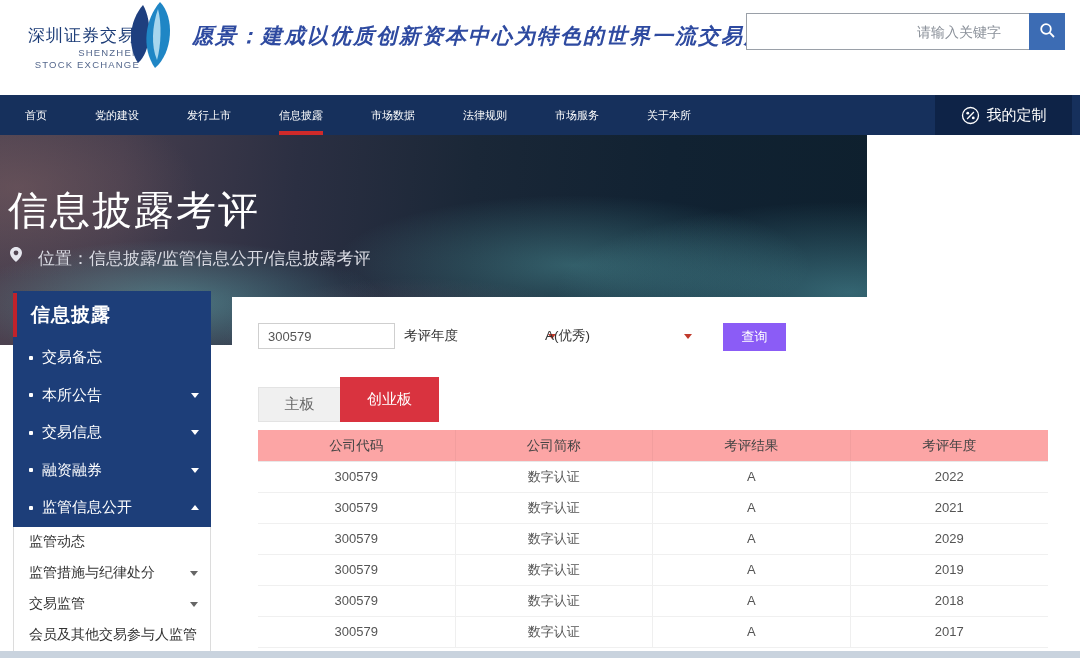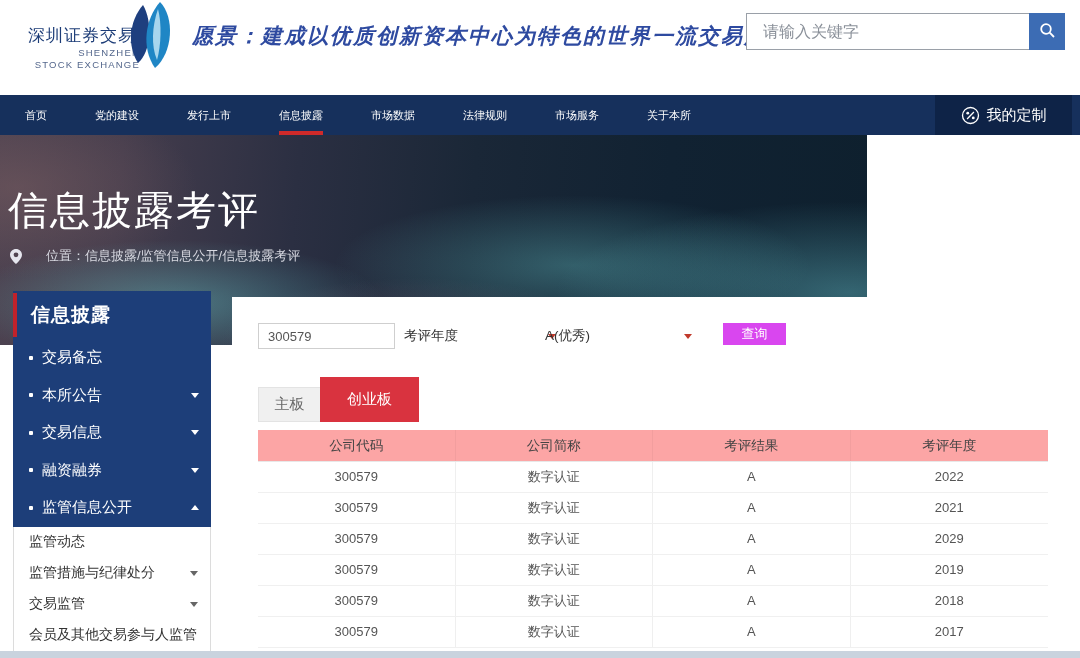--- a/index.html
+++ b/index.html
@@ -8,21 +8,21 @@
 
   
   .hdr { position:absolute; top:0; left:0; width:1080px; height:95px; background:#fff; }
   .logo-txt { position:absolute; left:28px; top:24px; width:112px; text-align:right; }
   .logo-cn { font-size:17px; color:#1c3c77; letter-spacing:1px; white-space:nowrap; }
   .logo-en { font-size:9.5px; color:#54678c; letter-spacing:1.2px; line-height:12px; }
   .logo-mark { position:absolute; left:122px; top:2px; }
   .slogan { position:absolute; left:192px; top:22px; font-family:"Liberation Serif","DejaVu Serif",serif;
             font-style:italic; font-weight:bold; font-size:21px; color:#2e4aa0; letter-spacing:2px; white-space:nowrap; }
   .srch { position:absolute; left:746px; top:13px; width:319px; height:37px; display:flex; }
-  .srch input { flex:1; border:1px solid #9aa0a8; border-right:none; padding:0 16px; font-size:16px; color:#333; outline:none; }
+  .srch input { flex:1; border:1px solid #9aa0a8; border-right:none; padding:0 28px; font-size:14px; color:#333; outline:none;text-align:right; }
   .srch input::placeholder { color:#8a9099; }
   .srch-btn { width:36px; height:37px; background:#3c6cb4; border:none; display:flex; align-items:center; justify-content:center; cursor:pointer; }
 
   
   .nav { position:absolute; top:95px; left:0; width:1080px; height:40px; background:#16305c; display:flex; align-items:stretch; }
   .nav-items { display:flex; gap:48px; padding-left:25px; align-items:stretch; }
   .nav-item { color:#fff; font-size:11px; display:flex; align-items:center; position:relative; cursor:pointer; white-space:nowrap; }
   .nav-item.active::after { content:""; position:absolute; left:0; right:0; bottom:0; height:4px; background:#cf2a2a; }
   .my-custom { position:absolute; right:8px; top:0; height:40px; width:137px; background:#0e2347; color:#fff;
                display:flex; align-items:center; justify-content:center; gap:7px; font-size:15px; cursor:pointer; }
@@ -31,21 +31,21 @@
   .hero { position:absolute; top:135px; left:0; width:867px; height:210px;
     background:
       radial-gradient(ellipse 300px 90px at 20% 80%, rgba(110,225,225,.38), transparent 70%),
       radial-gradient(ellipse 340px 100px at 66% 62%, rgba(120,230,230,.30), transparent 70%),
       radial-gradient(ellipse 420px 130px at 98% 75%, rgba(110,205,215,.40), transparent 70%),
       radial-gradient(ellipse 280px 90px at 48% 98%, rgba(205,150,170,.22), transparent 70%),
       radial-gradient(ellipse 240px 120px at 2% 25%, rgba(120,92,96,.55), transparent 75%),
       linear-gradient(95deg, #4d4250 0%, #453d4d 14%, #2b2f42 34%, #1a2737 54%, #112232 76%, #0e202e 100%);
   }
   .hero-title { position:absolute; left:8px; top:48px; color:#fff; font-size:40px; letter-spacing:2px; }
-  .crumb { position:absolute; left:10px; top:112px; display:flex; align-items:center; gap:24px; color:#d9dae2; font-size:13px; }
+  .crumb { position:absolute; left:10px; top:112px; display:flex; gap:16px; color:#d9dae2; font-size:17px; }
 
   
   .sb { position:absolute; left:13px; top:291px; width:198px; }
   .sb-hd { position:relative; height:48px; background:#1d3e79; display:flex; align-items:center; padding-left:18px; }
   .sb-hd::before { content:""; position:absolute; left:0; top:2px; bottom:2px; width:4px; background:#c0222b; }
   .sb-hd span { color:#fff; font-size:19px; font-weight:bold; letter-spacing:1px; }
   .sb-nav { background:#1d3e79; }
   .sb-item { height:37.5px; display:flex; align-items:center; padding:0 12px 0 16px; color:#fff; font-size:15px; cursor:pointer; }
   .sb-dot { width:4px; height:4px; background:#fff; border-radius:1px; margin-right:9px; flex:0 0 auto; }
   .sb-lbl { flex:1; }
@@ -57,25 +57,25 @@
   .tri-red { border-top-color:#c0392b; }
 
   
   .panel { position:absolute; left:232px; top:297px; width:840px; height:354px; background:#fff; }
   .code-input { position:absolute; left:26px; top:26px; width:137px; height:26px; border:1px solid #cfcfcf;
                 padding:0 9px; font-size:13px; color:#555; outline:none; }
   .sel { position:absolute; top:26px; height:26px; display:flex; align-items:center; justify-content:space-between;
          font-size:13.5px; color:#333; cursor:pointer; }
   .sel1 { left:172px; width:152px; }
   .sel2 { left:313px; width:147px; }
-  .query-btn { position:absolute; left:491px; top:26px; width:63px; height:22px; background:#d946ef; color:#fff;
+  .query-btn { position:absolute; left:491px; top:26px; width:63px; height:28px; background:#8b5cf6; color:#fff;
                border:none; font-size:13px; cursor:pointer; }
   .tabs { position:absolute; left:26px; top:80px; height:45px; display:flex; align-items:flex-end; }
   .tab { cursor:pointer; display:flex; align-items:center; justify-content:center; }
-  .tab.inactive { width:62px; height:35px; background:#f0f0f0; border:1px solid #e3e3e3; border-right:none; color:#666; font-size:15px; }
+  .tab.inactive { width:82px; height:35px; background:#f0f0f0; border:1px solid #e3e3e3; border-right:none; color:#666; font-size:15px; }
   .tab.active { width:99px; height:45px; background:#d9333f; color:#fff; font-size:15px; }
   .tbl { position:absolute; left:26px; top:133px; width:790px; }
   .tr { display:flex; }
   .tr.hd { background:#fca5a5; border-bottom:1px solid #e8e8e8; }
   .tr.hd .td { color:#444; font-size:13.5px; line-height:31px; border-right:1px solid rgba(0,0,0,.04); }
   .tr.bd { border-bottom:1px solid #f0f0f0; }
   .tr.bd .td { color:#555; font-size:13px; line-height:30px; border-right:1px solid #efefef; }
   .td { width:25%; text-align:center; }
   .td:last-child { border-right:none !important; }
 

